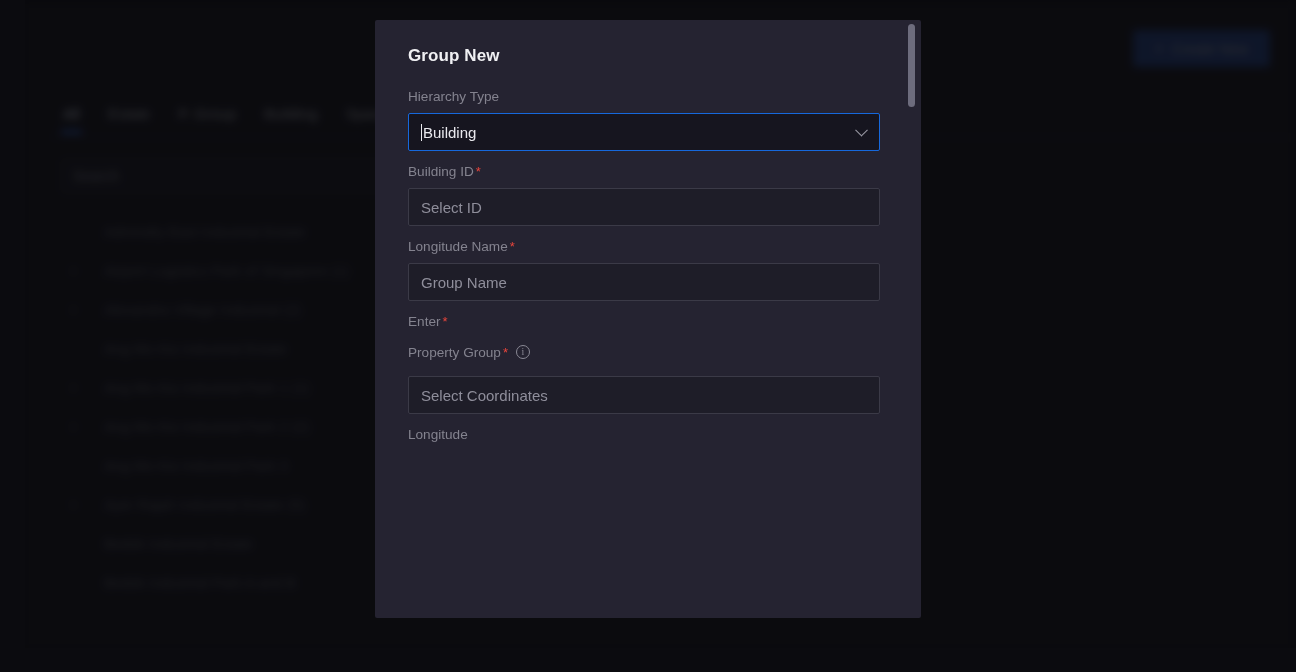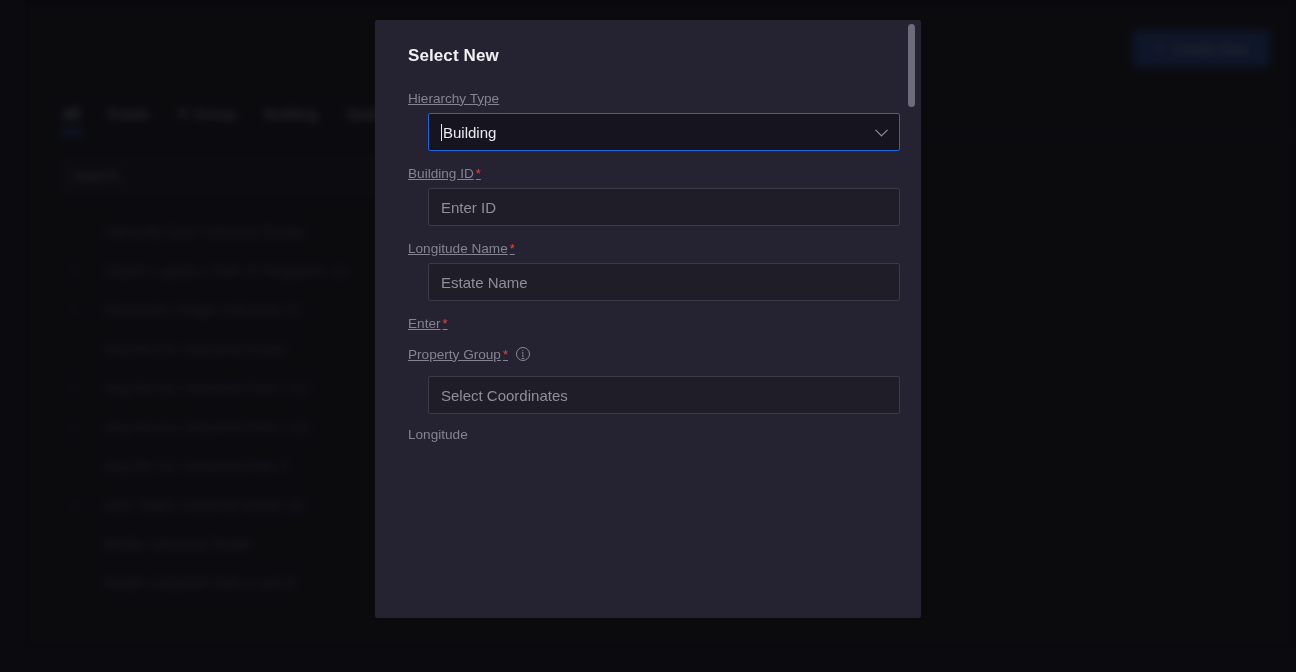--- a/index.html
+++ b/index.html
@@ -163,24 +163,22 @@
     font-weight: bold;
     letter-spacing: .1px;
     margin-bottom: 23px;
   }
   .field { margin-bottom: 13px; }
   .field-label {
     color: #84838f;
     font-size: 13.6px;
     margin-bottom: 6px;
     display: flex;
-    align-items: center;
     gap: 1px;
     height: 18px;
-    text-decoration: underline;
   }
   .req { color: #e8453c; font-size: 13px; margin-left: 1px; }
   .info-icon {
     display: inline-flex;
     align-items: center;
     justify-content: center;
     width: 14px; height: 14px;
     border: 1px solid #8a8995;
     border-radius: 50%;
     color: #8a8995;
@@ -191,21 +189,20 @@
   }
   .control {
     position: relative;
     width: 472px; height: 38px;
     background: #1e1d28;
     border: 1px solid #3b3a47;
     border-radius: 2px;
     display: flex;
     align-items: center;
     padding: 0 12px;
-    margin-left: 20px;
   }
   .control.focused {
     border: 1.5px solid #1668dc;
     background: #16151f;
   }
   .control .value {
     color: #e9e9ee;
     font-size: 15px;
   }
   .control .placeholder {
@@ -344,50 +341,50 @@
       <div id="detail-placeholder">play the details</div>
 
     </div>
   </div>
 
   <div id="overlay"></div>
 
   <div id="modal">
     <div id="modal-scroll">
 
-      <div id="modal-title">Select New</div>
+      <div id="modal-title">Group New</div>
 
       <div class="field">
         <div class="field-label">
           <span>Hierarchy Type</span>
         </div>
         <div class="control focused">
           <span class="caret-cursor"></span>
             <span class="value">Building</span>
           <span class="chev"></span>
         </div>
       </div>
 
       <div class="field">
         <div class="field-label">
           <span>Building ID</span>
           <span class="req">*</span>
         </div>
         <div class="control">
-          <span class="placeholder">Enter ID</span>
+          <span class="placeholder">Select ID</span>
         </div>
       </div>
 
       <div class="field">
         <div class="field-label">
           <span>Longitude Name</span>
           <span class="req">*</span>
         </div>
         <div class="control">
-          <span class="placeholder">Estate Name</span>
+          <span class="placeholder">Group Name</span>
         </div>
       </div>
 
       <div class="field">
         <div class="field-label">
           <span>Enter</span>
           <span class="req">*</span>
         </div>
       </div>
 

